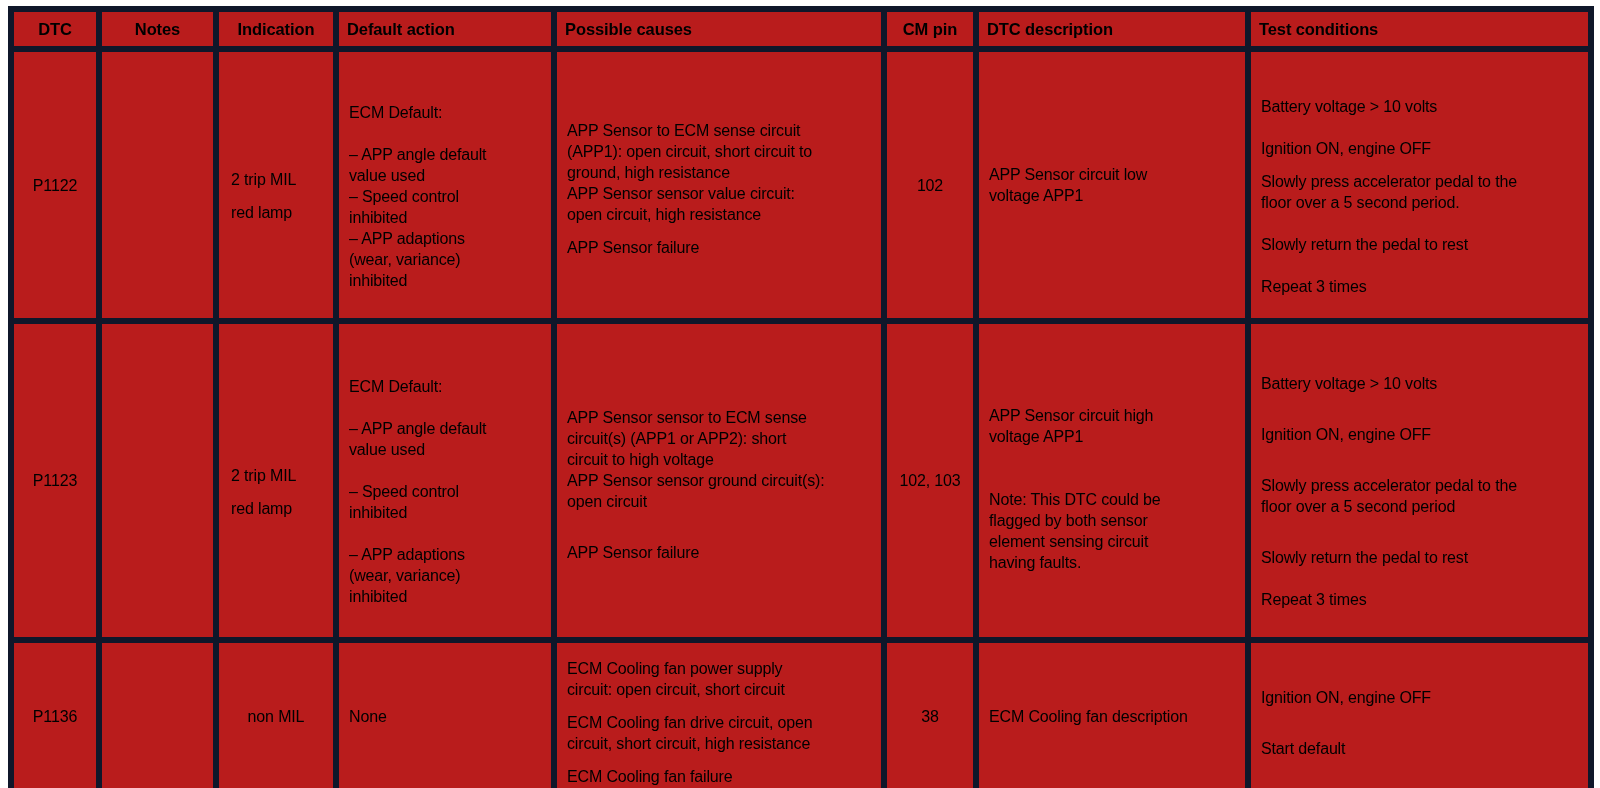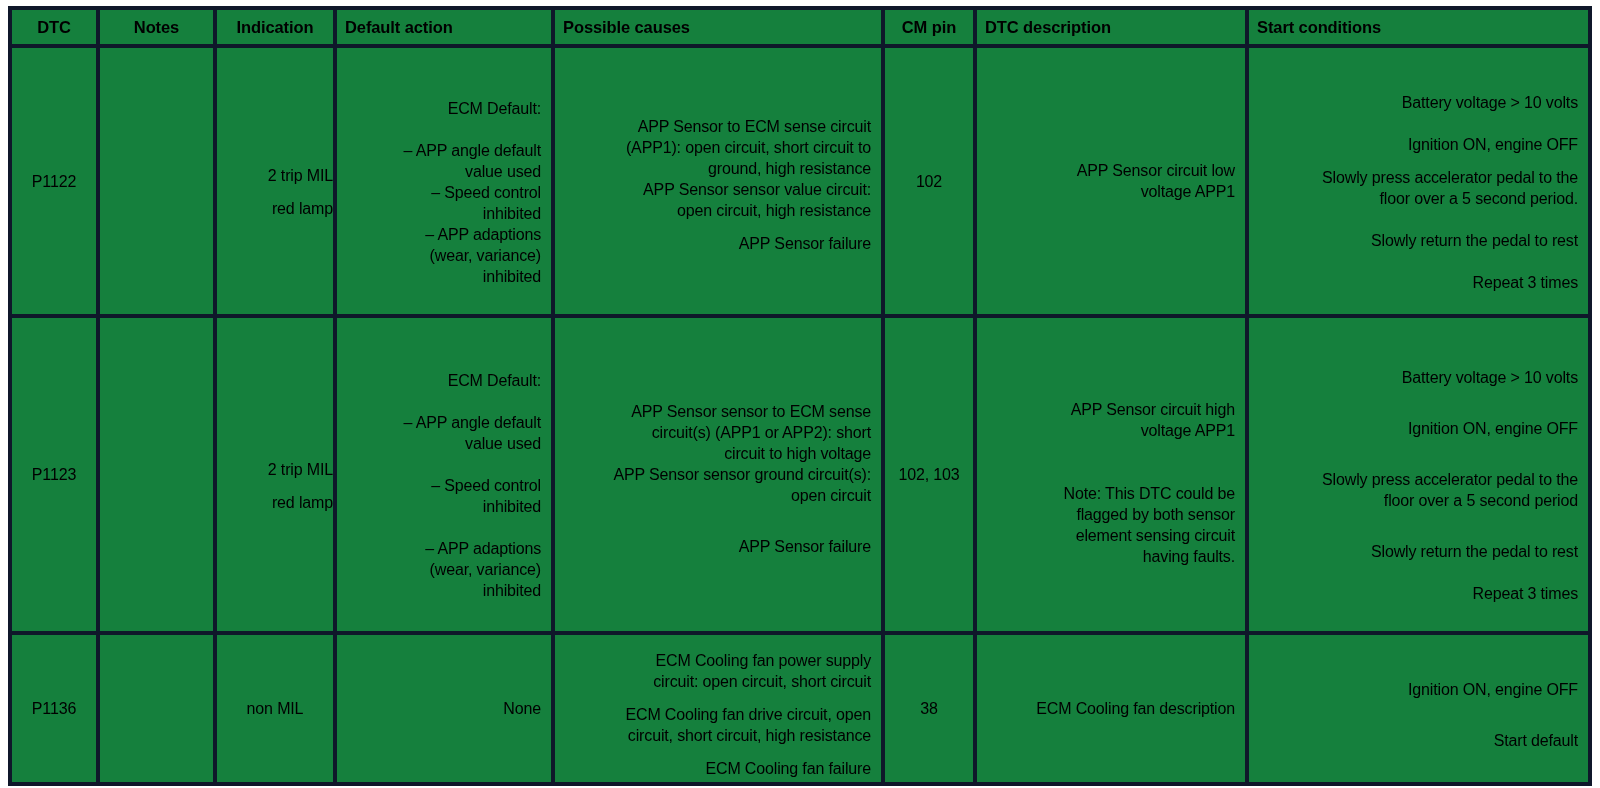--- a/index.html
+++ b/index.html
@@ -27,24 +27,24 @@
     left: 8px;
     top: 6px;
     width: 1580px;
     border-collapse: collapse;
     table-layout: fixed;
     background: #ffffff;
   }
 
   table.dtc-table th,
   table.dtc-table td {
-    border: 4px solid #0f172a;
+    border: 6px solid #0f172a;
     padding: 0;
     vertical-align: middle;
-    background: #15803d;
+    background: #b91c1c;
   }
 
   
   col.c-dtc        { width: 88px;  }
   col.c-notes      { width: 117px; }
   col.c-indication { width: 120px; }
   col.c-default    { width: 218px; }
   col.c-causes     { width: 330px; }
   col.c-cmpin      { width: 92px;  }
   col.c-desc       { width: 272px; }
@@ -77,38 +77,37 @@
     text-align: center;
     margin-top: 40px;
   }
   td.top {
     vertical-align: top;
   }
 
   .blk {
     margin: 0;
     white-space: pre-line;
-    text-align: right;
   }
 
   
   .gap-sm { height: 12px; }
   .gap-md { height: 21px; }
   .gap-lg { height: 30px; }
   .gap-xl { height: 42px; }
 
   .pad-t-22 { padding-top: 22px; }
   .pad-t-16 { padding-top: 16px; }
   .pad-t-12 { padding-top: 12px; }
   .pad-t-8  { padding-top: 8px;  }
 
   
   .ind-stack {
-    text-align: right;
-    padding-left: 26px;
+    text-align: left;
+    padding-left: 12px;
   }
   .ind-stack .line2 { margin-top: 12px; }
 
   
   tr.row-1 > td { height: 266px; }
   tr.row-2 > td { height: 313px; }
   tr.row-3 > td { height: 147px; }
 </style>
 </head>
 <body>
@@ -129,21 +128,21 @@
 
     <thead>
       <tr>
         <th>DTC</th>
         <th>Notes</th>
         <th>Indication</th>
         <th class="left">Default action</th>
         <th class="left">Possible causes</th>
         <th>CM pin</th>
         <th class="left">DTC description</th>
-        <th class="left">Start conditions</th>
+        <th class="left">Test conditions</th>
       </tr>
     </thead>
 
     <tbody>
 
       <tr class="row-1">
         <td class="center">P1122</td>
         <td class="center"></td>
         <td class="top">
           <div class="ind-stack pad-t-22">

